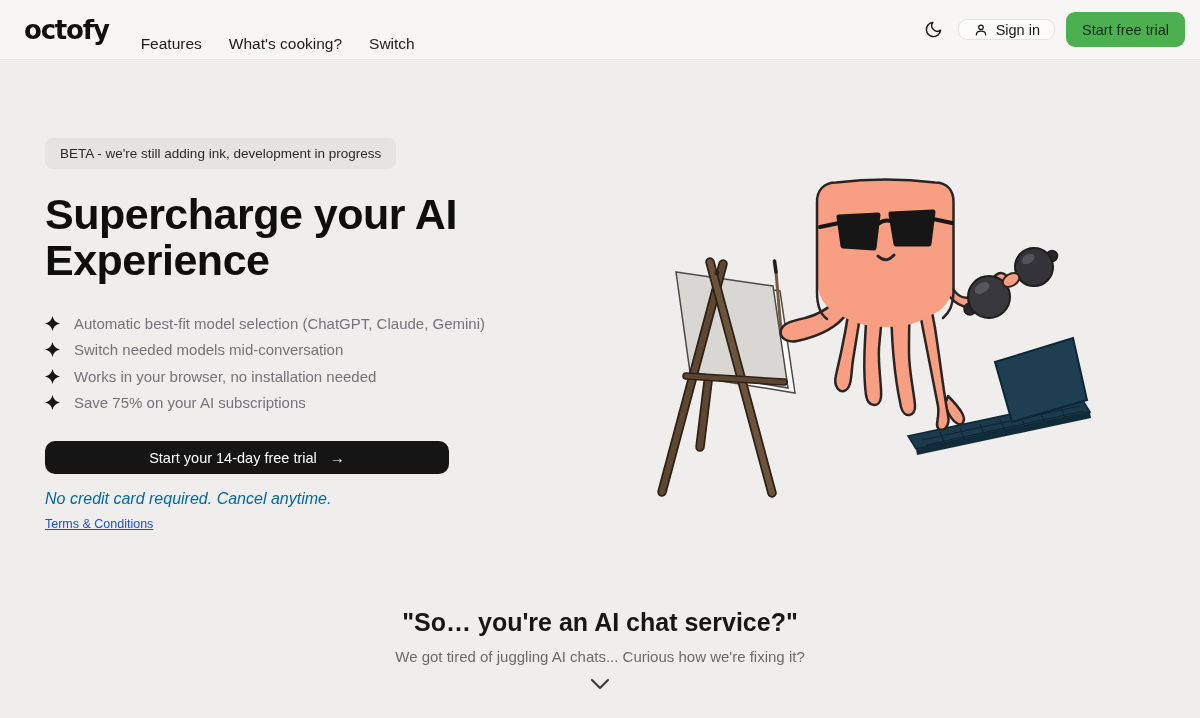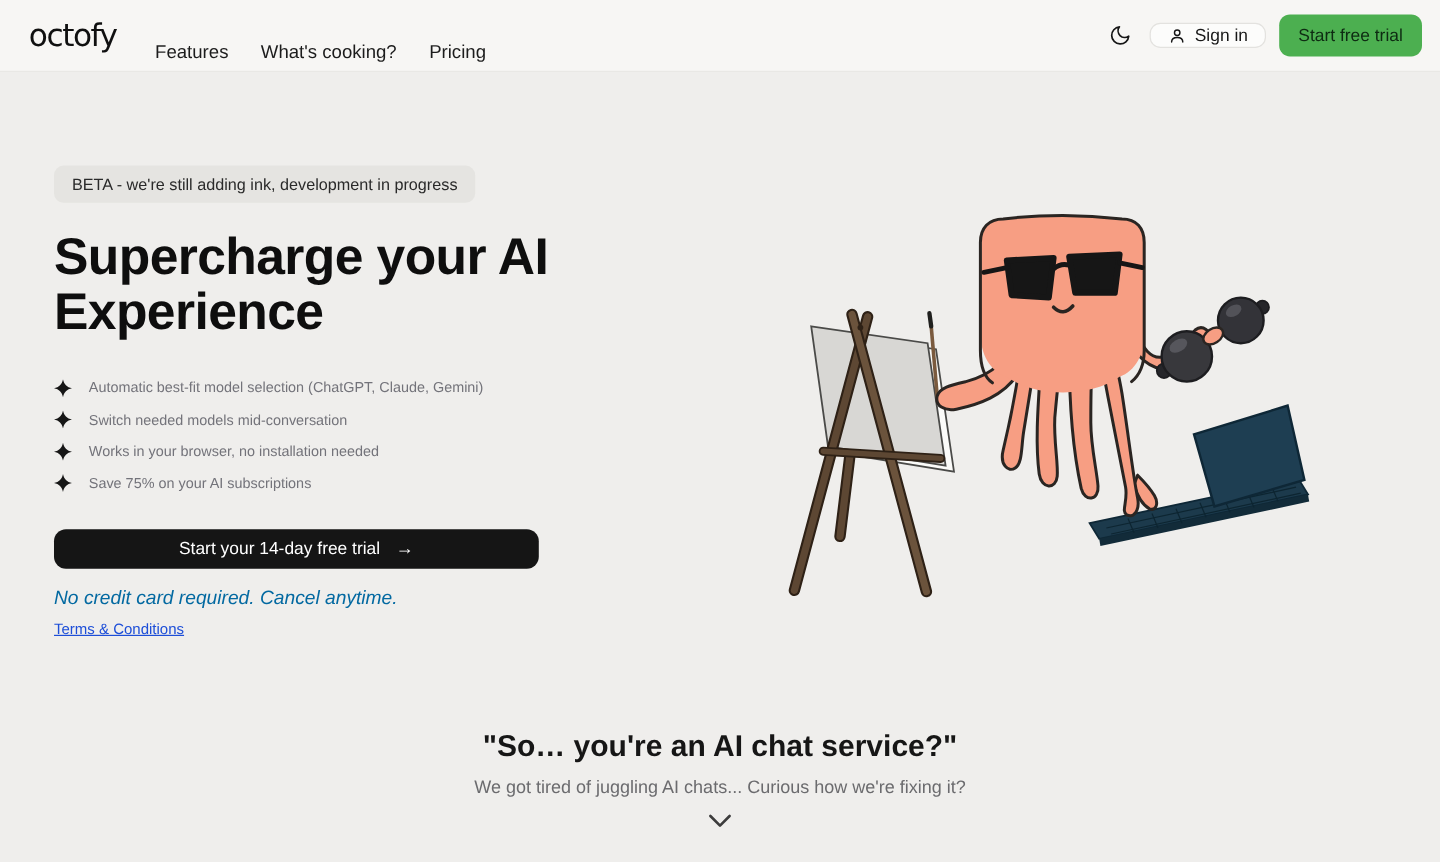--- a/index.html
+++ b/index.html
@@ -3,40 +3,40 @@
 <meta charset="utf-8">
 <style>
   html,body { margin:0; padding:0; background:#efeeec; }
   .page { position:relative; width:1200px; height:718px; background:#efeeec; overflow:hidden;
           font-family:"Liberation Sans", sans-serif; color:#161616; }
 
   
   header { position:absolute; top:0; left:0; right:0; height:60px; background:#f7f6f4;
            border-bottom:1px solid #e9e8e5; display:flex; align-items:center;
            padding:0 15px 0 24px; box-sizing:border-box; }
-  .logo { font-family:"DejaVu Sans", sans-serif; font-weight:400; font-size:26px;
+  .logo { font-family:"DejaVu Sans", sans-serif; font-weight:700; font-size:26px;
           letter-spacing:-1.2px; color:#101010; margin-right:32px; cursor:pointer; }
   nav { display:flex; gap:27px;margin-top:29px; }
   nav a { font-size:15.5px; color:#1c1c1c; text-decoration:none; cursor:pointer; }
   .header-right { margin-left:auto; display:flex; align-items:center; gap:11px; }
   .icon-btn { background:none; border:none; padding:4px; display:flex; align-items:center; cursor:pointer; }
   .signin-btn { display:flex; align-items:center; gap:7px; background:#fcfcfb;
                 border:1px solid #e3e2df; border-radius:9px; padding:0 14px; height:21px;
                 font-size:14.5px; color:#161616; cursor:pointer; font-family:inherit; }
   .trial-btn { background:#4caf50; color:#0e2b12; border:none; border-radius:9px; height:35px;
                padding:0 16px; font-size:14.5px; cursor:pointer; font-family:inherit; }
 
   
   .hero-left { position:absolute; left:45px; top:138px; width:580px; }
   .badge { display:inline-block; background:#e5e4e1; border-radius:8px; padding:8px 15px;
            font-size:13.5px; color:#2a2a2a; }
   h1 { margin:22px 0 0; font-size:43px; line-height:1.07; font-weight:700; color:#0e0e0e;
        letter-spacing:-0.5px; }
   .features { list-style:none; margin:27px 0 0; padding:0; }
-  .features li { display:flex; align-items:center; gap:14px; height:26.5px; font-size:12px;
+  .features li { display:flex; align-items:center; gap:14px; height:26.5px; font-size:15px;
                  color:#73737a; }
   .star { display:flex; width:15px; }
   .cta { margin-top:25px; width:404px; height:33px; background:#151515; color:#ffffff;
          border:none; border-radius:10px; font-size:14.5px; display:flex; align-items:center;
          justify-content:center; gap:13px; cursor:pointer; font-family:inherit; }
   .cta .arrow { font-size:15px; line-height:1; }
   .fineprint { margin-top:16px; font-size:16px; color:#0369a1;font-style:italic; }
   .terms { display:inline-block; margin-top:9px; font-size:12.5px; color:#1d4ed8;
            text-decoration:underline; cursor:pointer; }
 
@@ -52,21 +52,21 @@
 </head>
 <body>
 
 <div class="page">
 
   <header>
     <div class="logo">octofy</div>
     <nav>
       <a>Features</a>
       <a>What's cooking?</a>
-      <a>Pricing</a>
+      <a>Switch</a>
     </nav>
     <div class="header-right">
       <button class="icon-btn">
         <svg width="19" height="19" viewBox="0 0 24 24">
           <path d="M21 12.8A9 9 0 1 1 11.2 3a7 7 0 0 0 9.8 9.8z" fill="none" stroke="#161616" stroke-width="1.8" stroke-linejoin="round"></path>
         </svg>
       </button>
       <button class="signin-btn">
         <svg width="16" height="16" viewBox="0 0 24 24">
           <circle cx="12" cy="8" r="3.4" fill="none" stroke="#161616" stroke-width="1.8"></circle>

